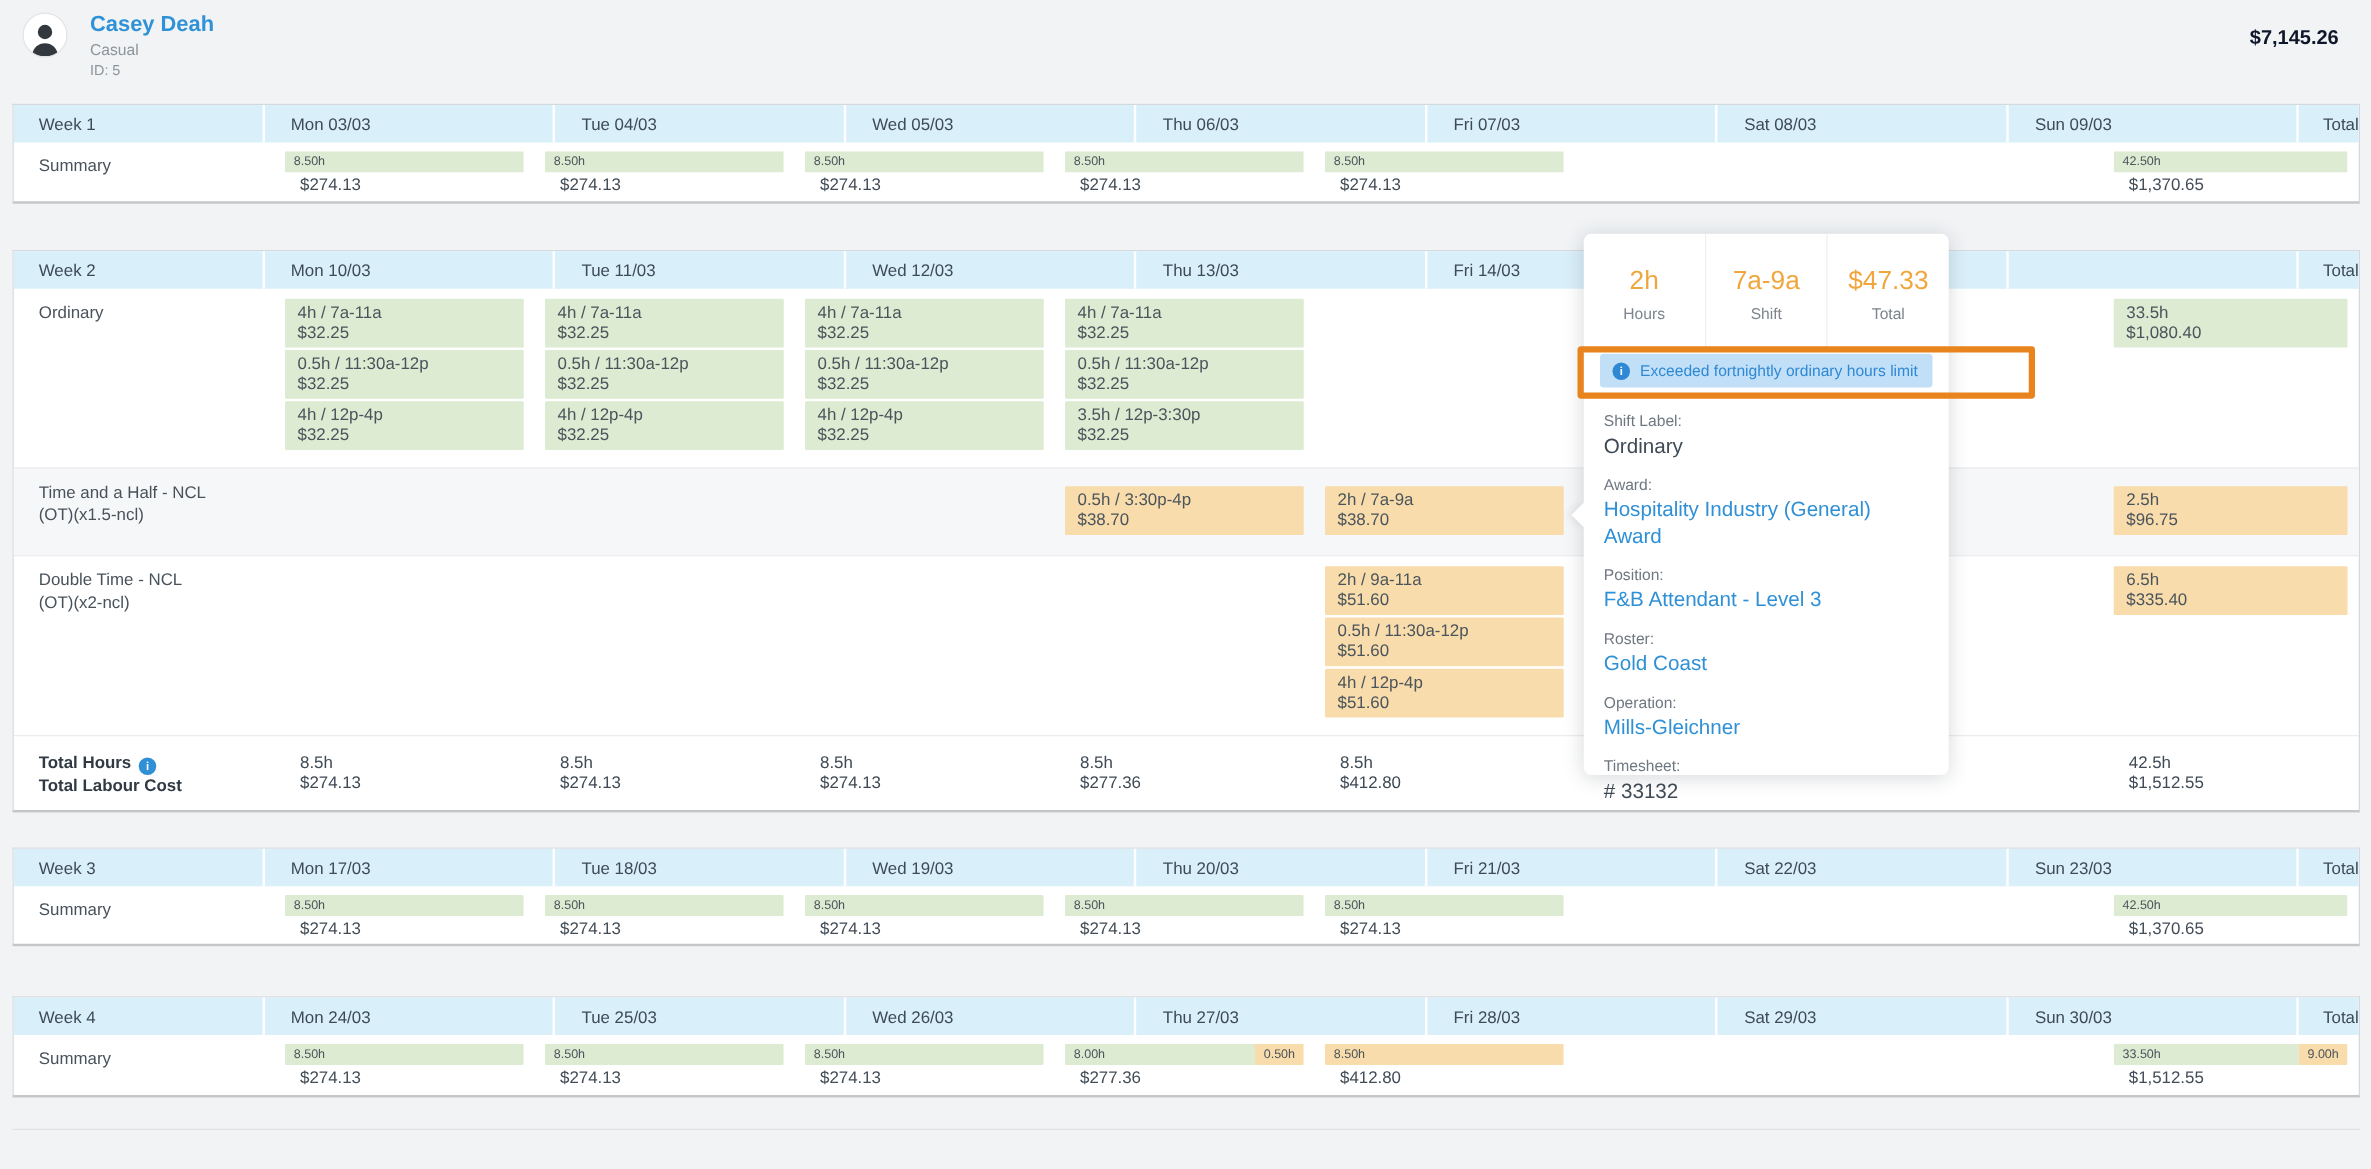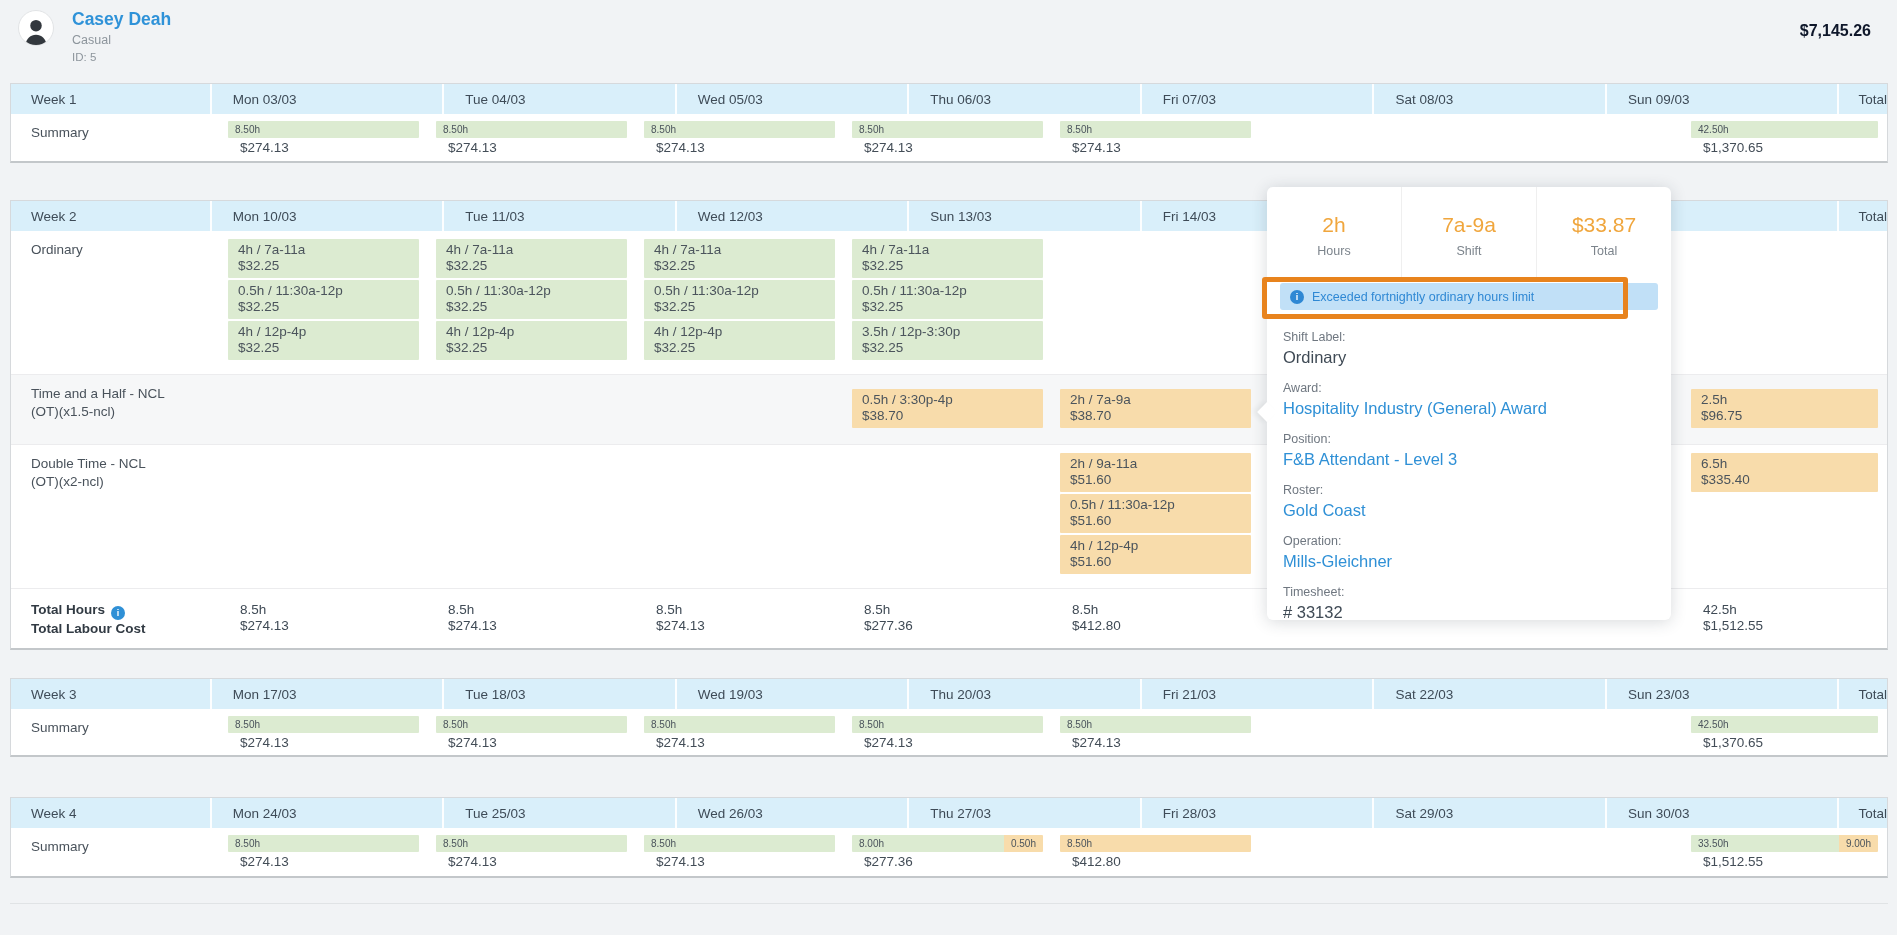--- a/index.html
+++ b/index.html
@@ -53,21 +53,21 @@
   
   .w-row.totals .w-label{font-weight:700;color:#313a43;padding-top:12px}
   .w-row.totals .w-day,.w-row.totals .w-total{padding-top:13px;padding-bottom:15px}
   .tot-line{font-size:13.5px;line-height:16px;color:#3f4a55;margin-left:12px}
 
   .info-dot{display:inline-flex;width:14px;height:14px;border-radius:50%;background:#2f90d6;color:#fff;font-size:9px;font-weight:700;align-items:center;justify-content:center;margin-left:6px;vertical-align:-2px;cursor:pointer}
 
   .page-divider{position:absolute;left:10px;right:9px;top:903px;border-top:1px solid #e0e3e5}
 
   
-  .popup{position:absolute;left:1267px;top:187px;width:404px;height:433px;background:#fff;border-radius:6px;box-shadow:0 2px 16px rgba(40,50,60,.18);z-index:50}
+  .popup{position:absolute;left:1267px;top:187px;width:292px;height:433px;background:#fff;border-radius:6px;box-shadow:0 2px 16px rgba(40,50,60,.18);z-index:50}
   .pu-arrow{position:absolute;left:-7px;top:218px;width:14px;height:14px;background:#fff;transform:rotate(45deg);box-shadow:-3px 3px 5px rgba(40,50,60,.07)}
   .pu-stats{display:flex;height:92px}
   .pu-stat{flex:1;display:flex;flex-direction:column;align-items:center;justify-content:center;border-right:1px solid #efefef;padding-top:4px}
   .pu-stat:last-child{border-right:none}
   .pu-stat-value{font-size:21px;color:#f0a63d;font-weight:500;white-space:nowrap}
   .pu-stat-label{font-size:12.5px;color:#7c848c;margin-top:7px}
   .pu-banner{display:flex;align-items:center;margin:4px 13px 0;height:27px;background:#c1e0f7;border-radius:3px;padding:0 10px;color:#2f88d4;font-size:12.5px}
   .pu-banner .info-dot{margin:0 8px 0 0;background:#2f88d4;vertical-align:0}
   .pu-fields{padding:0 16px}
   .pu-field{margin-top:13px}
@@ -150,21 +150,21 @@
           <div class="amount">$1,370.65</div>
         </div>
       </div>
     </section>
     <section class="week-card pos-w2">
       <div class="w-hdr">
         <div class="w-hdr-label">Week 2</div>
         <div class="w-hdr-day">Mon 10/03</div>
         <div class="w-hdr-day">Tue 11/03</div>
         <div class="w-hdr-day">Wed 12/03</div>
-        <div class="w-hdr-day">Sun 13/03</div>
+        <div class="w-hdr-day">Thu 13/03</div>
         <div class="w-hdr-day">Fri 14/03</div>
         <div class="w-hdr-day"></div>
         <div class="w-hdr-day"></div>
         <div class="w-hdr-total">Total</div>
       </div>
       <div class="w-row shifts">
         <div class="w-label">
           <div><span>Ordinary</span></div>
         </div>
         <div class="w-day">
@@ -219,20 +219,26 @@
             <div>$32.25</div>
           </div>
           <div class="shift-pill pill-green">
             <div>3.5h / 12p-3:30p</div>
             <div>$32.25</div>
           </div>
         </div>
         <div class="w-day"></div>
         <div class="w-day"></div>
         <div class="w-day"></div>
+        <div class="w-total">
+          <div class="shift-pill pill-green">
+            <div>33.5h</div>
+            <div>$1,080.40</div>
+          </div>
+        </div>
       </div>
       <div class="w-row shifts shaded thin">
         <div class="w-label">
           <div><span>Time and a Half - NCL</span></div>
           <div><span>(OT)(x1.5-ncl)</span></div>
         </div>
         <div class="w-day"></div>
         <div class="w-day"></div>
         <div class="w-day"></div>
         <div class="w-day">
@@ -444,21 +450,21 @@
   <div class="pu-stats">
     <div class="pu-stat">
       <div class="pu-stat-value">2h</div>
       <div class="pu-stat-label">Hours</div>
     </div>
     <div class="pu-stat">
       <div class="pu-stat-value">7a-9a</div>
       <div class="pu-stat-label">Shift</div>
     </div>
     <div class="pu-stat">
-      <div class="pu-stat-value">$33.87</div>
+      <div class="pu-stat-value">$47.33</div>
       <div class="pu-stat-label">Total</div>
     </div>
   </div>
   <div class="pu-banner">
     <span class="info-dot">i</span>
     <span>Exceeded fortnightly ordinary hours limit</span>
   </div>
   <div class="pu-fields">
     <div class="pu-field">
       <div class="pu-field-label">Shift Label:</div>

